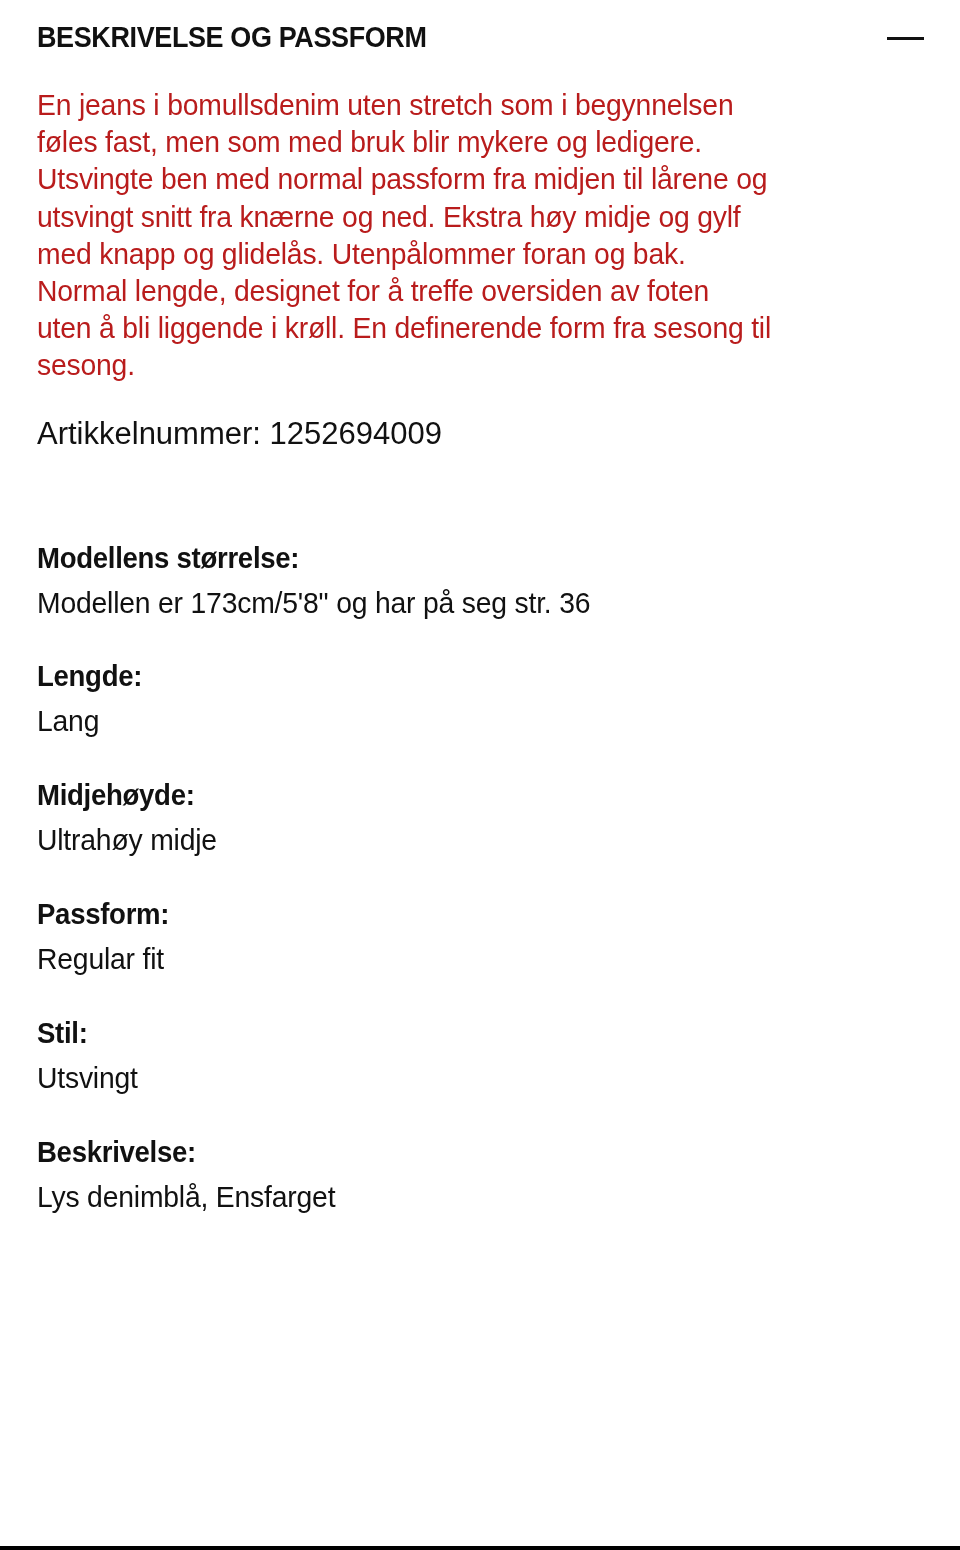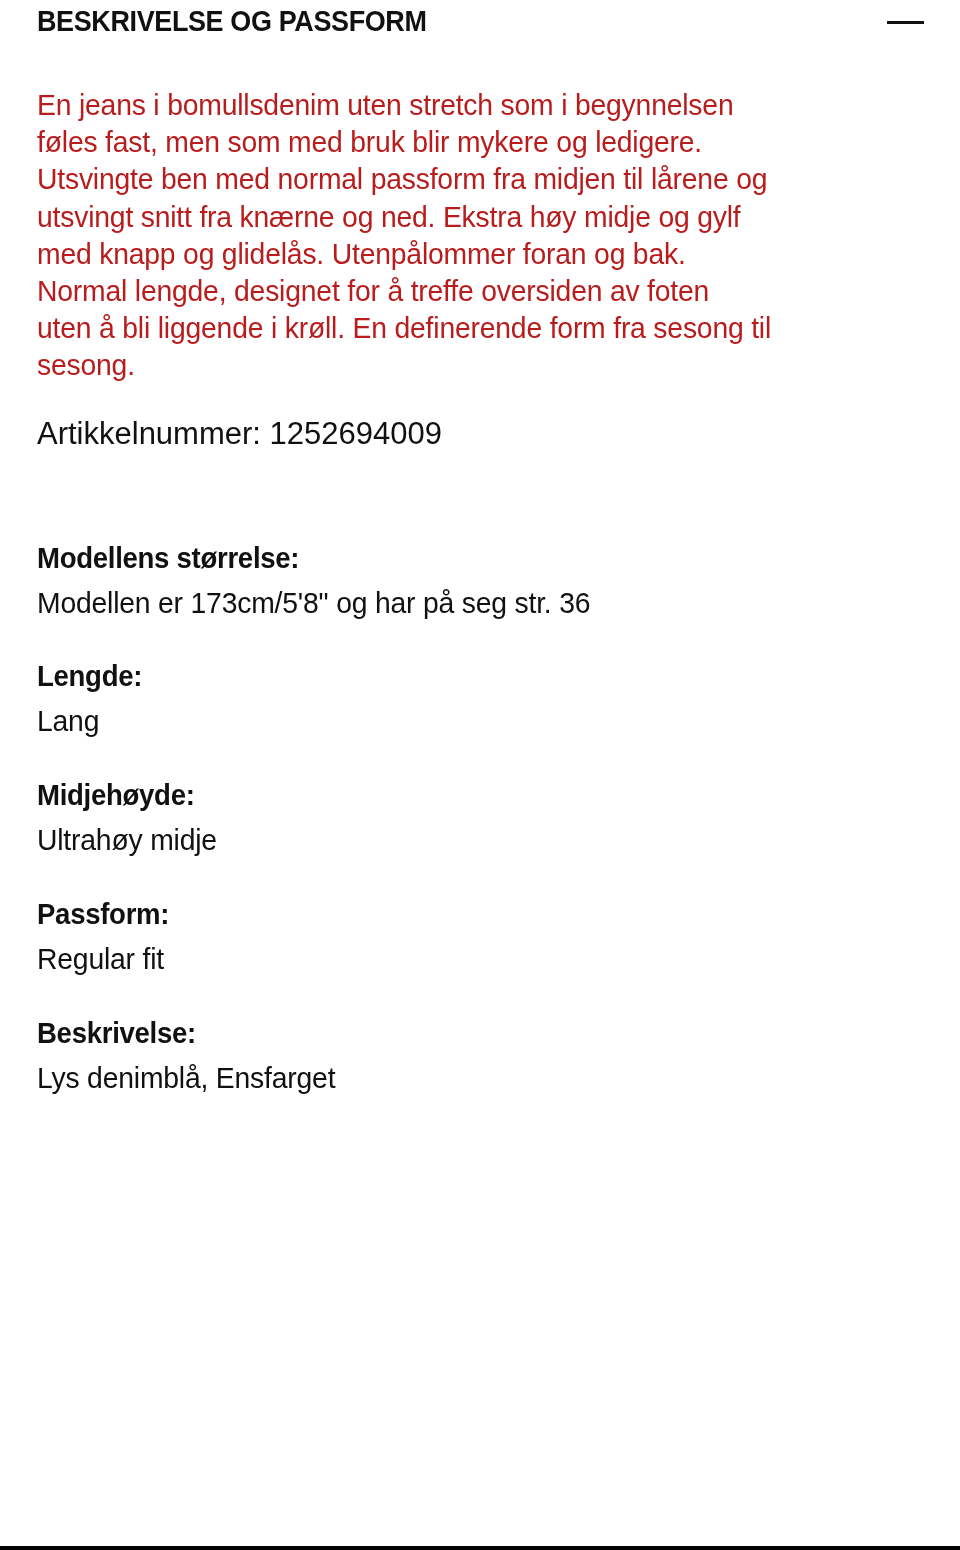--- a/index.html
+++ b/index.html
@@ -10,21 +10,21 @@
   body {
     width: 960px;
     height: 1550px;
     position: relative;
     overflow: hidden;
     font-family: "Liberation Sans", sans-serif;
     color: #111111;
   }
   .header {
     position: absolute;
-    left: 0; top: 0;
+    left: 0; top: 16px;
     width: 943px;
     height: 48px;
     padding-left: 12px;
   }
   .title {
     position: absolute;
     left: 37px;
     top: 3px;
     font-size: 29px;
     font-weight: 700;
@@ -161,20 +161,26 @@
     </div>
   </div>
 
   <div class="spec" style="height:119px;">
     <div class="spec-label">Passform:</div>
     <div class="spec-value" style="margin-top:6px;">
       <span class="vline">Regular fit</span>
     </div>
   </div>
 
+  <div class="spec" style="height:119px;">
+    <div class="spec-label">Stil:</div>
+    <div class="spec-value" style="margin-top:6px;">
+      <span class="vline">Utsvingt</span>
+    </div>
+  </div>
 
   <div class="spec" style="height:119px;">
     <div class="spec-label">Beskrivelse:</div>
     <div class="spec-value" style="margin-top:6px;">
       <span class="vline">Lys denimblå, Ensfarget</span>
     </div>
   </div>
 
 </div>
 

